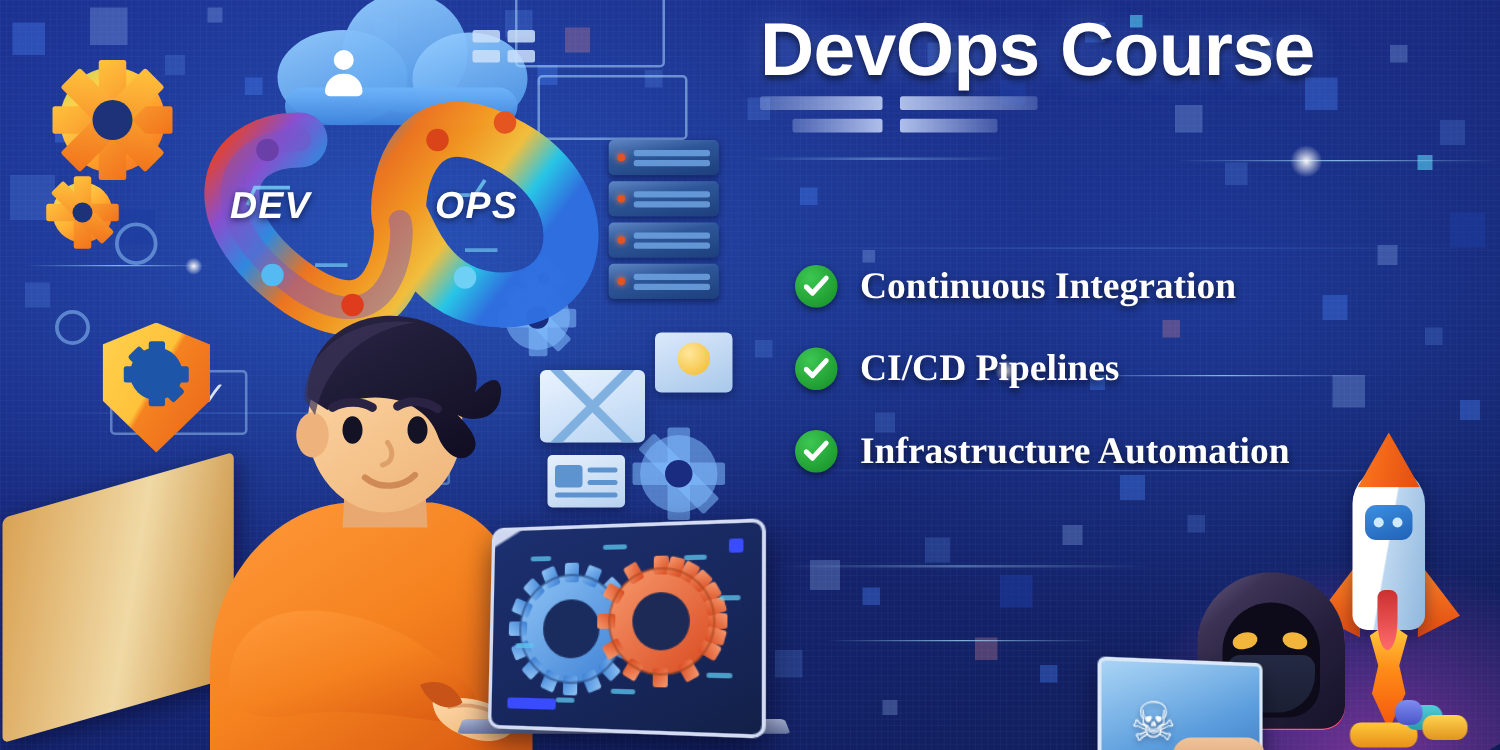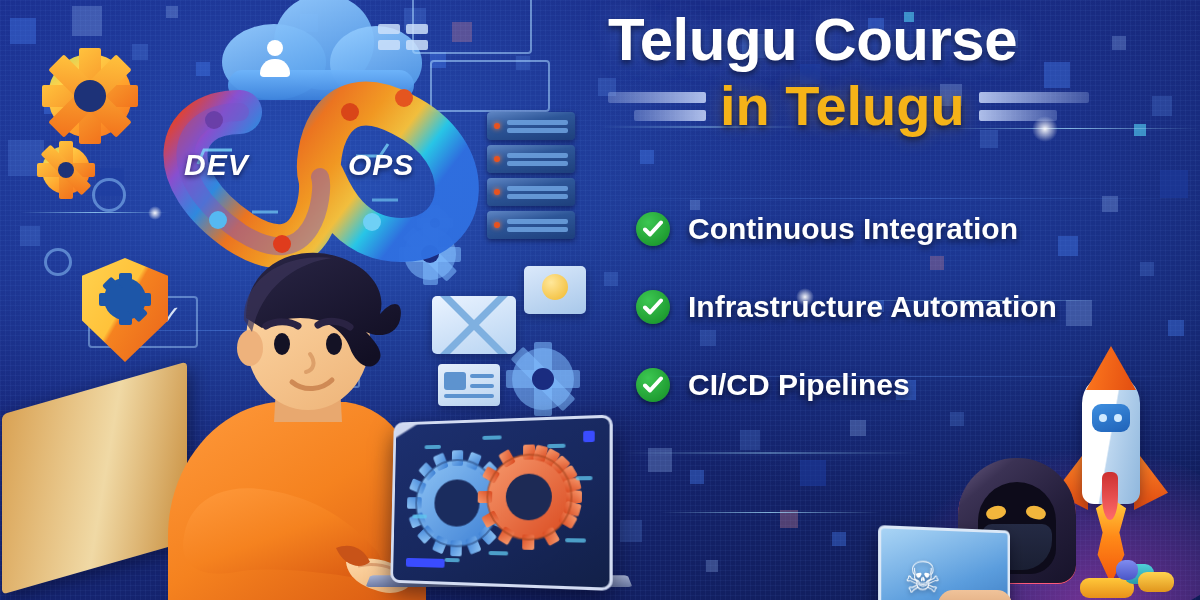--- a/index.html
+++ b/index.html
@@ -51,21 +51,21 @@
   .deco.right .bar { background:linear-gradient(90deg,rgba(200,215,250,.85),rgba(180,200,245,.25)); }
   .deco.right .bar:nth-child(1){ width:110px; }
   .deco.right .bar:nth-child(2){ width:78px; }
   .title-sub {
     font-size:56px; font-weight:bold; color:#f5b318; white-space:nowrap;
     text-shadow:0 3px 6px rgba(0,0,10,.55), 0 0 20px rgba(245,179,24,.28);
     line-height:1.05;
   }
 
   
-  .bullets { position:absolute; left:636px; top:212px; display:flex; flex-direction:column; gap:44px; }
+  .bullets { position:absolute; left:636px; top:212px; display:flex; flex-direction:column; gap:32px;font-family:Liberation Serif, serif; }
   .bullet { display:flex; align-items:center; gap:18px; }
   .check {
     width:34px; height:34px; flex:0 0 34px; border-radius:50%;
     background:radial-gradient(circle at 36% 30%, #3cc752, #1e9b30 75%);
     box-shadow:0 2px 5px rgba(0,0,10,.5);
     position:relative;
   }
   .check svg { position:absolute; left:7px; top:8px; }
   .bullet-label {
     font-size:30px; font-weight:bold; color:#fff; white-space:nowrap;
@@ -422,27 +422,26 @@
       <path d="M58 92 L64 78 L92 78" fill="none" stroke="rgba(130,225,255,.75)" stroke-width="3"></path>
       <path d="M112 140 L138 140" fill="none" stroke="rgba(130,225,255,.6)" stroke-width="3"></path>
       <path d="M216 84 L240 84 L248 72" fill="none" stroke="rgba(130,225,255,.7)" stroke-width="3"></path>
       <path d="M232 128 L258 128" fill="none" stroke="rgba(130,225,255,.55)" stroke-width="3"></path>
     </svg>
     <div class="inf-lbl dev">DEV</div>
     <div class="inf-lbl ops">OPS</div>
   </div>
 
   <div class="title-wrap">
-    <div class="title-main">Telugu Course</div>
+    <div class="title-main">DevOps Course</div>
     <div class="title-sub-row">
       <div class="deco left">
         <div class="bar"></div>
           <div class="bar"></div>
       </div>
-      <div class="title-sub">in Telugu</div>
       <div class="deco right">
         <div class="bar"></div>
           <div class="bar"></div>
       </div>
     </div>
   </div>
 
   <div class="bullets">
     <div class="bullet">
       <span class="check">
@@ -451,29 +450,29 @@
           </svg>
       </span>
       <span class="bullet-label">Continuous Integration</span>
     </div>
     <div class="bullet">
       <span class="check">
         <svg width="20" height="18" viewBox="0 0 20 18">
             <path d="M2 9.5 L7 14.5 L18 2.5" fill="none" stroke="#fff" stroke-width="4" stroke-linecap="round" stroke-linejoin="round"></path>
           </svg>
       </span>
-      <span class="bullet-label">Infrastructure Automation</span>
+      <span class="bullet-label">CI/CD Pipelines</span>
     </div>
     <div class="bullet">
       <span class="check">
         <svg width="20" height="18" viewBox="0 0 20 18">
             <path d="M2 9.5 L7 14.5 L18 2.5" fill="none" stroke="#fff" stroke-width="4" stroke-linecap="round" stroke-linejoin="round"></path>
           </svg>
       </span>
-      <span class="bullet-label">CI/CD Pipelines</span>
+      <span class="bullet-label">Infrastructure Automation</span>
     </div>
   </div>
 
   <div class="rocket">
     <div class="fin l"></div>
       <div class="fin r"></div>
     <div class="rk-body"></div>
     <div class="rk-nose"></div>
     <div class="rk-win">
         <i class="a"></i>

